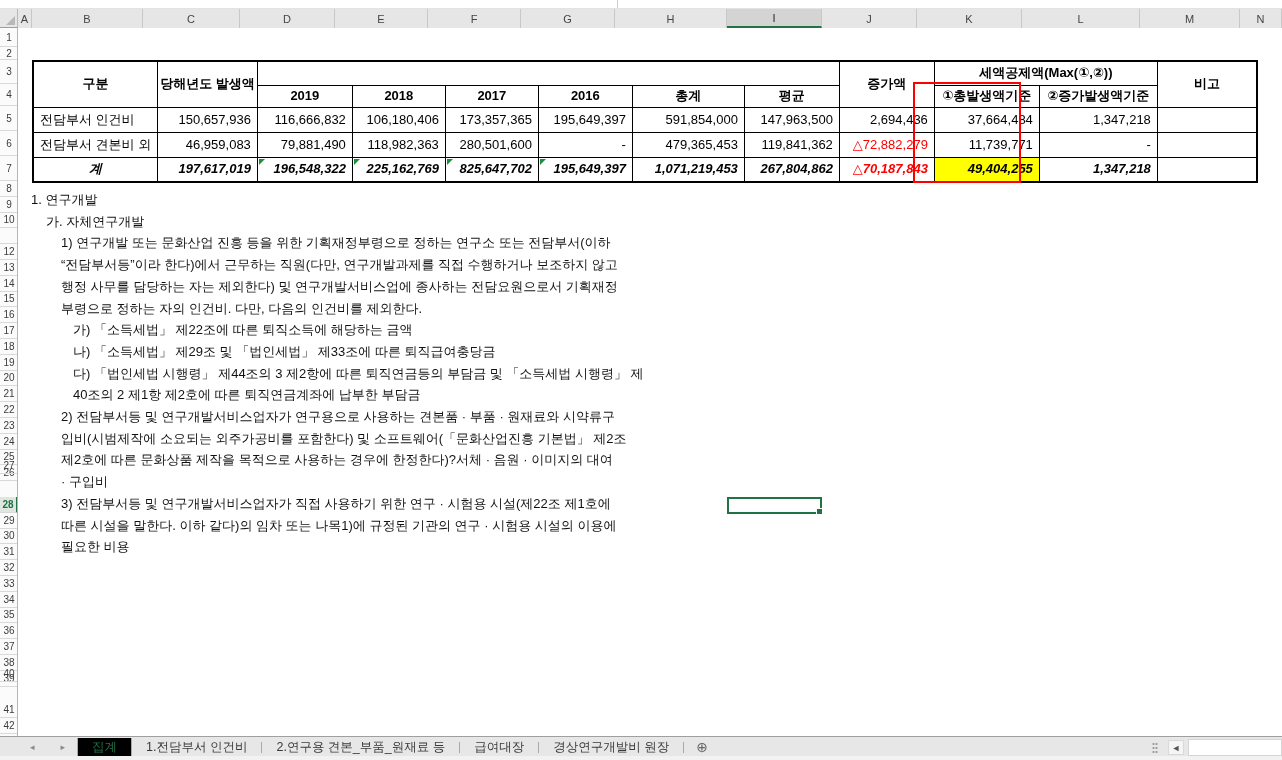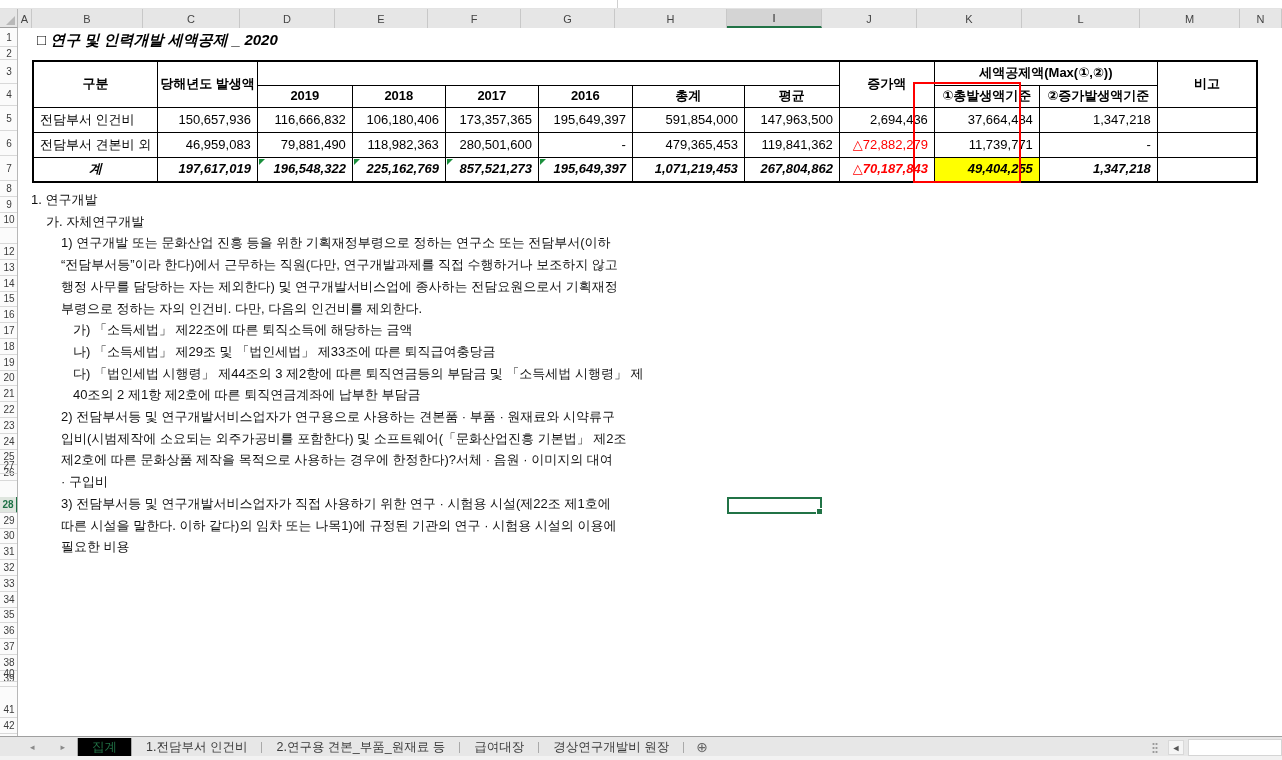--- a/index.html
+++ b/index.html
@@ -127,21 +127,20 @@
       <div class="grow" style="top: 611.2px; height: 15.8px; text-align: center;">37</div>
       <div class="grow" style="top: 627px; height: 15.8px;">38</div>
       <div class="grow" style="top: 642.8px; height: 15.8px;">39</div>
       <div class="grow" style="top: 619px; height: 15.8px; margin-top: 19px;">40</div>
       <div class="grow" style="top: 674.4px; height: 15.8px;">41</div>
       <div class="grow" style="top: 690.2px; height: 15.8px;">42</div>
     </div>
 
   <div class="sheet"></div>
 
-  <div class="title">□ 연구 및 인력개발 세액공제 _ 2020</div>
 
   <table class="tbl">
     <colgroup>
       <col style="width:111px">
         <col style="width:97px">
         <col style="width:95px">
         <col style="width:93px">
       <col style="width:93px">
         <col style="width:94px">
         <col style="width:112px">
@@ -196,21 +195,21 @@
       <td class="num red">△72,882,279</td>
       <td class="num">11,739,771</td>
       <td class="num">-</td>
       <td class="num"></td>
     </tr>
     <tr class="tot" style="height:25px">
       <td class="ctr">계</td>
       <td class="num">197,617,019</td>
       <td class="num"><i class="tri"></i><span>196,548,322</span></td>
       <td class="num"><i class="tri"></i><span>225,162,769</span></td>
-      <td class="num"><i class="tri"></i><span>857,521,273</span></td>
+      <td class="num"><i class="tri"></i><span>825,647,702</span></td>
       <td class="num"><i class="tri"></i><span>195,649,397</span></td>
       <td class="num">1,071,219,453</td>
       <td class="num">267,804,862</td>
       <td class="num red">△70,187,843</td>
       <td class="num ylw">49,404,255</td>
       <td class="num">1,347,218</td>
       <td class="num"></td>
     </tr>
   </tbody>
     </table>

